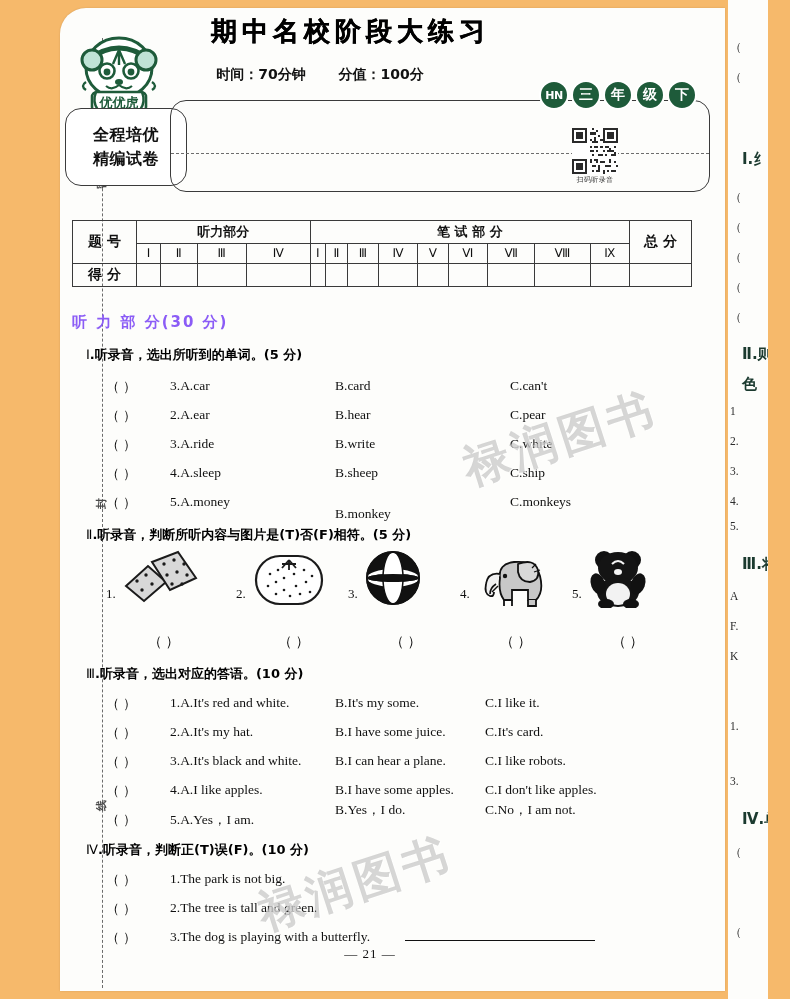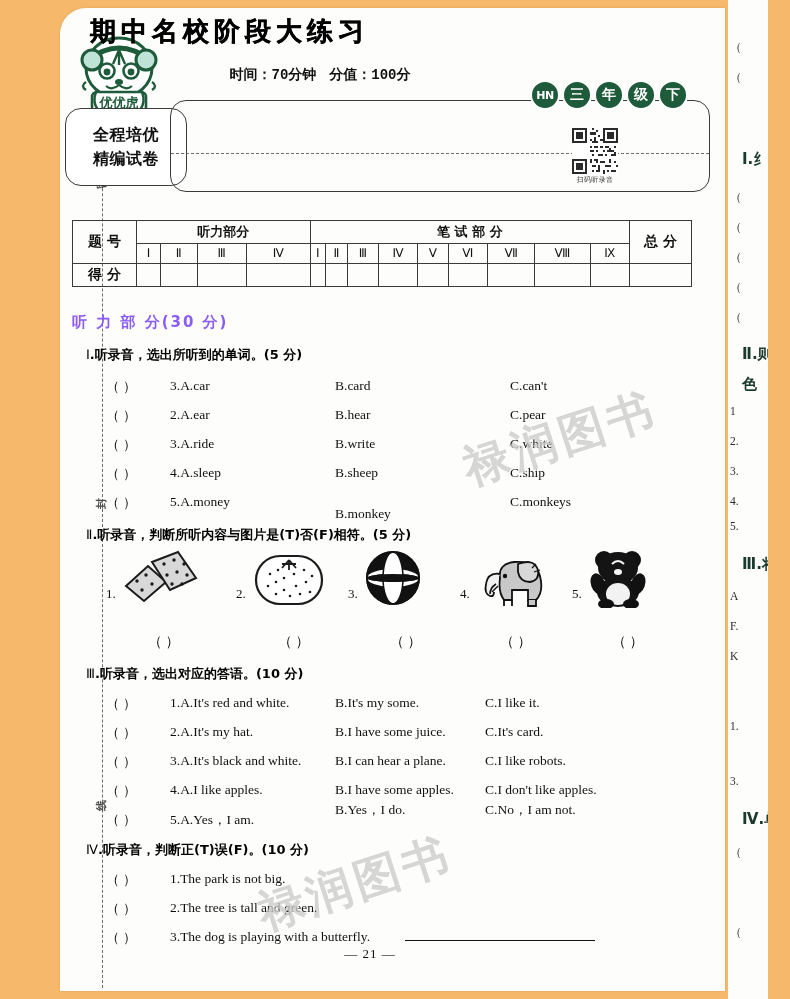--- a/index.html
+++ b/index.html
@@ -80,45 +80,45 @@
     border: 1.4px solid #3b3b3b;
     border-radius: 16px;
     background: transparent;
   }
   .title-card .divider {
     position: absolute; left: 0; top: 52px; width: 100%;
     border-top: 1.4px dashed #6d6d6d;
   }
   .exam-title {
     position: absolute; left: 30px; top: 6px;
-    width: 400px; text-align: left;
+    width: 400px; text-align: right;
     font-family: "DejaVu Sans", sans-serif;
     font-weight: bold; font-size: 26px; color: #000;
     letter-spacing: 5px;
     -webkit-text-stroke: .4px #000;
   }
   .meta-row {
     position: absolute; left: 60px; top: 58px;
     width: 400px; text-align: center;
     font-family: "DejaVu Sans", sans-serif;
     font-weight: bold; font-size: 14px; color: #111;
   }
-  .meta-row span { margin: 0 4px; font-family: Liberation Mono, monospace; }
+  .meta-row span { margin: 0 14px; }
 
   .badges { position: absolute; left: 470px; top: 72px; display: flex; gap: 2px; z-index: 5;}
   .badge {
     width: 30px; height: 30px; border-radius: 50%;
     background: #1e5b3a;
     border: 2px solid #fff;
     color: #fff;
     font-family: "DejaVu Sans", sans-serif;
     font-weight: bold; font-size: 14px;
     display: flex; align-items: center; justify-content: center;
   }
-  .badge.small { font-size: 11px; letter-spacing: -.5px;}
+  .badge.small { font-size: 11px; letter-spacing: -.5px; margin-left: 9px;}
 
   .qr-wrap { position: absolute; left: 512px; top: 120px; text-align: center; }
   .qr { width: 46px; height: 46px; display:block; }
   .qr-cap {
     font-family: "DejaVu Sans", sans-serif;
     font-size: 7px; color: #333; margin-top: 1px; letter-spacing: .4px;
   }
 
   
   .score-table {

